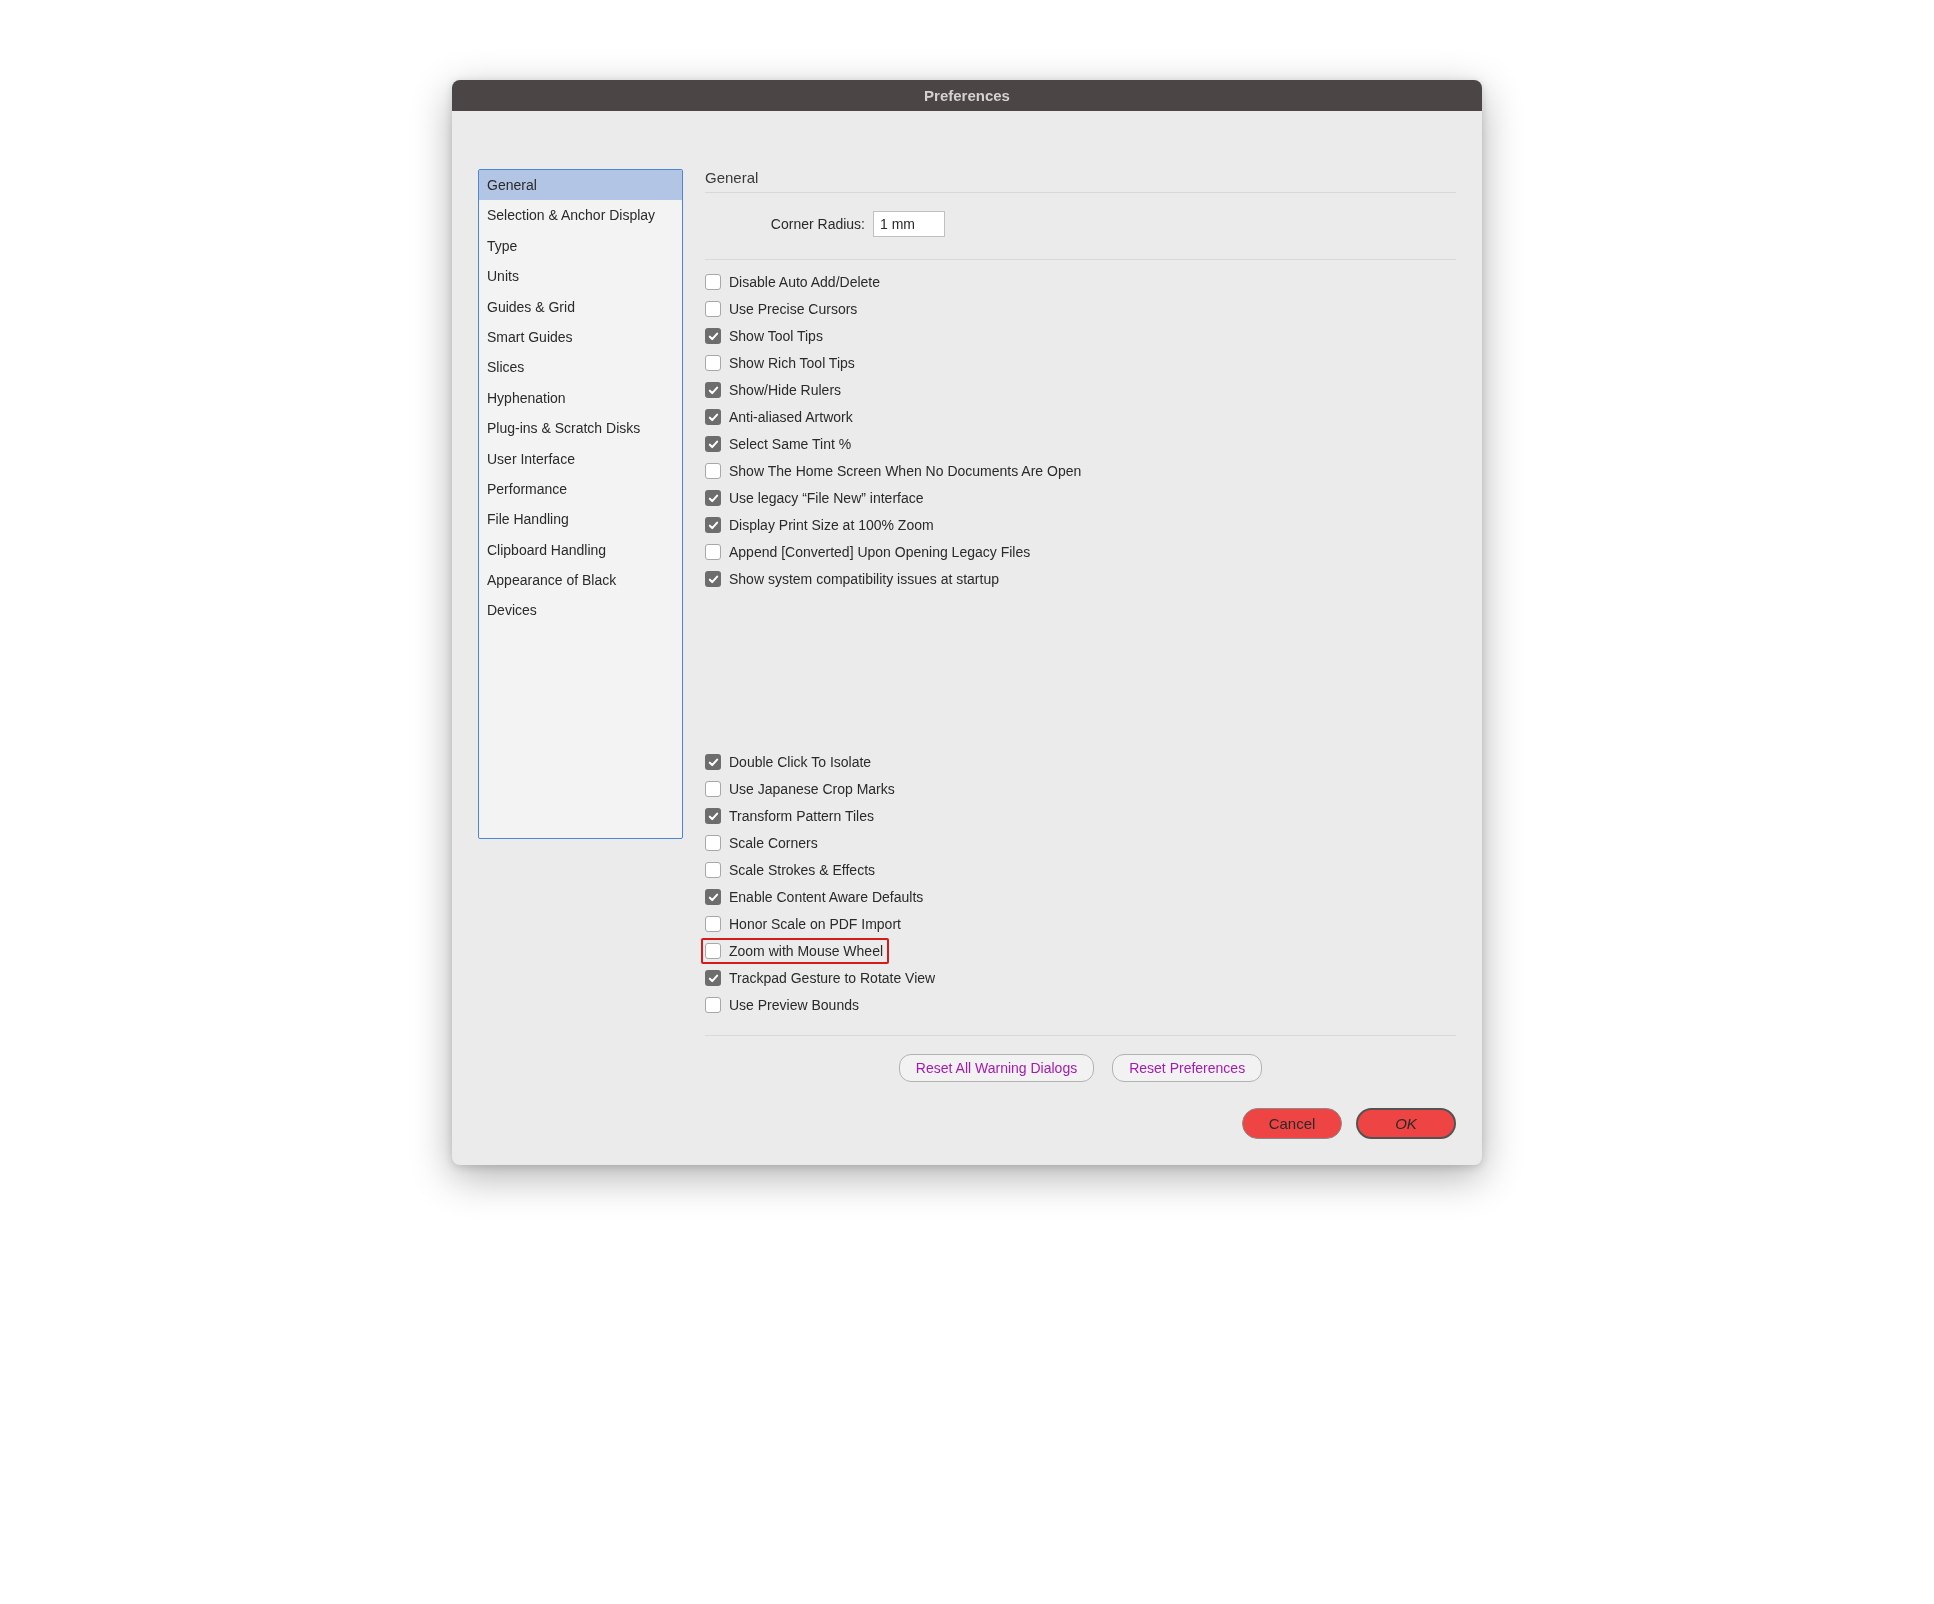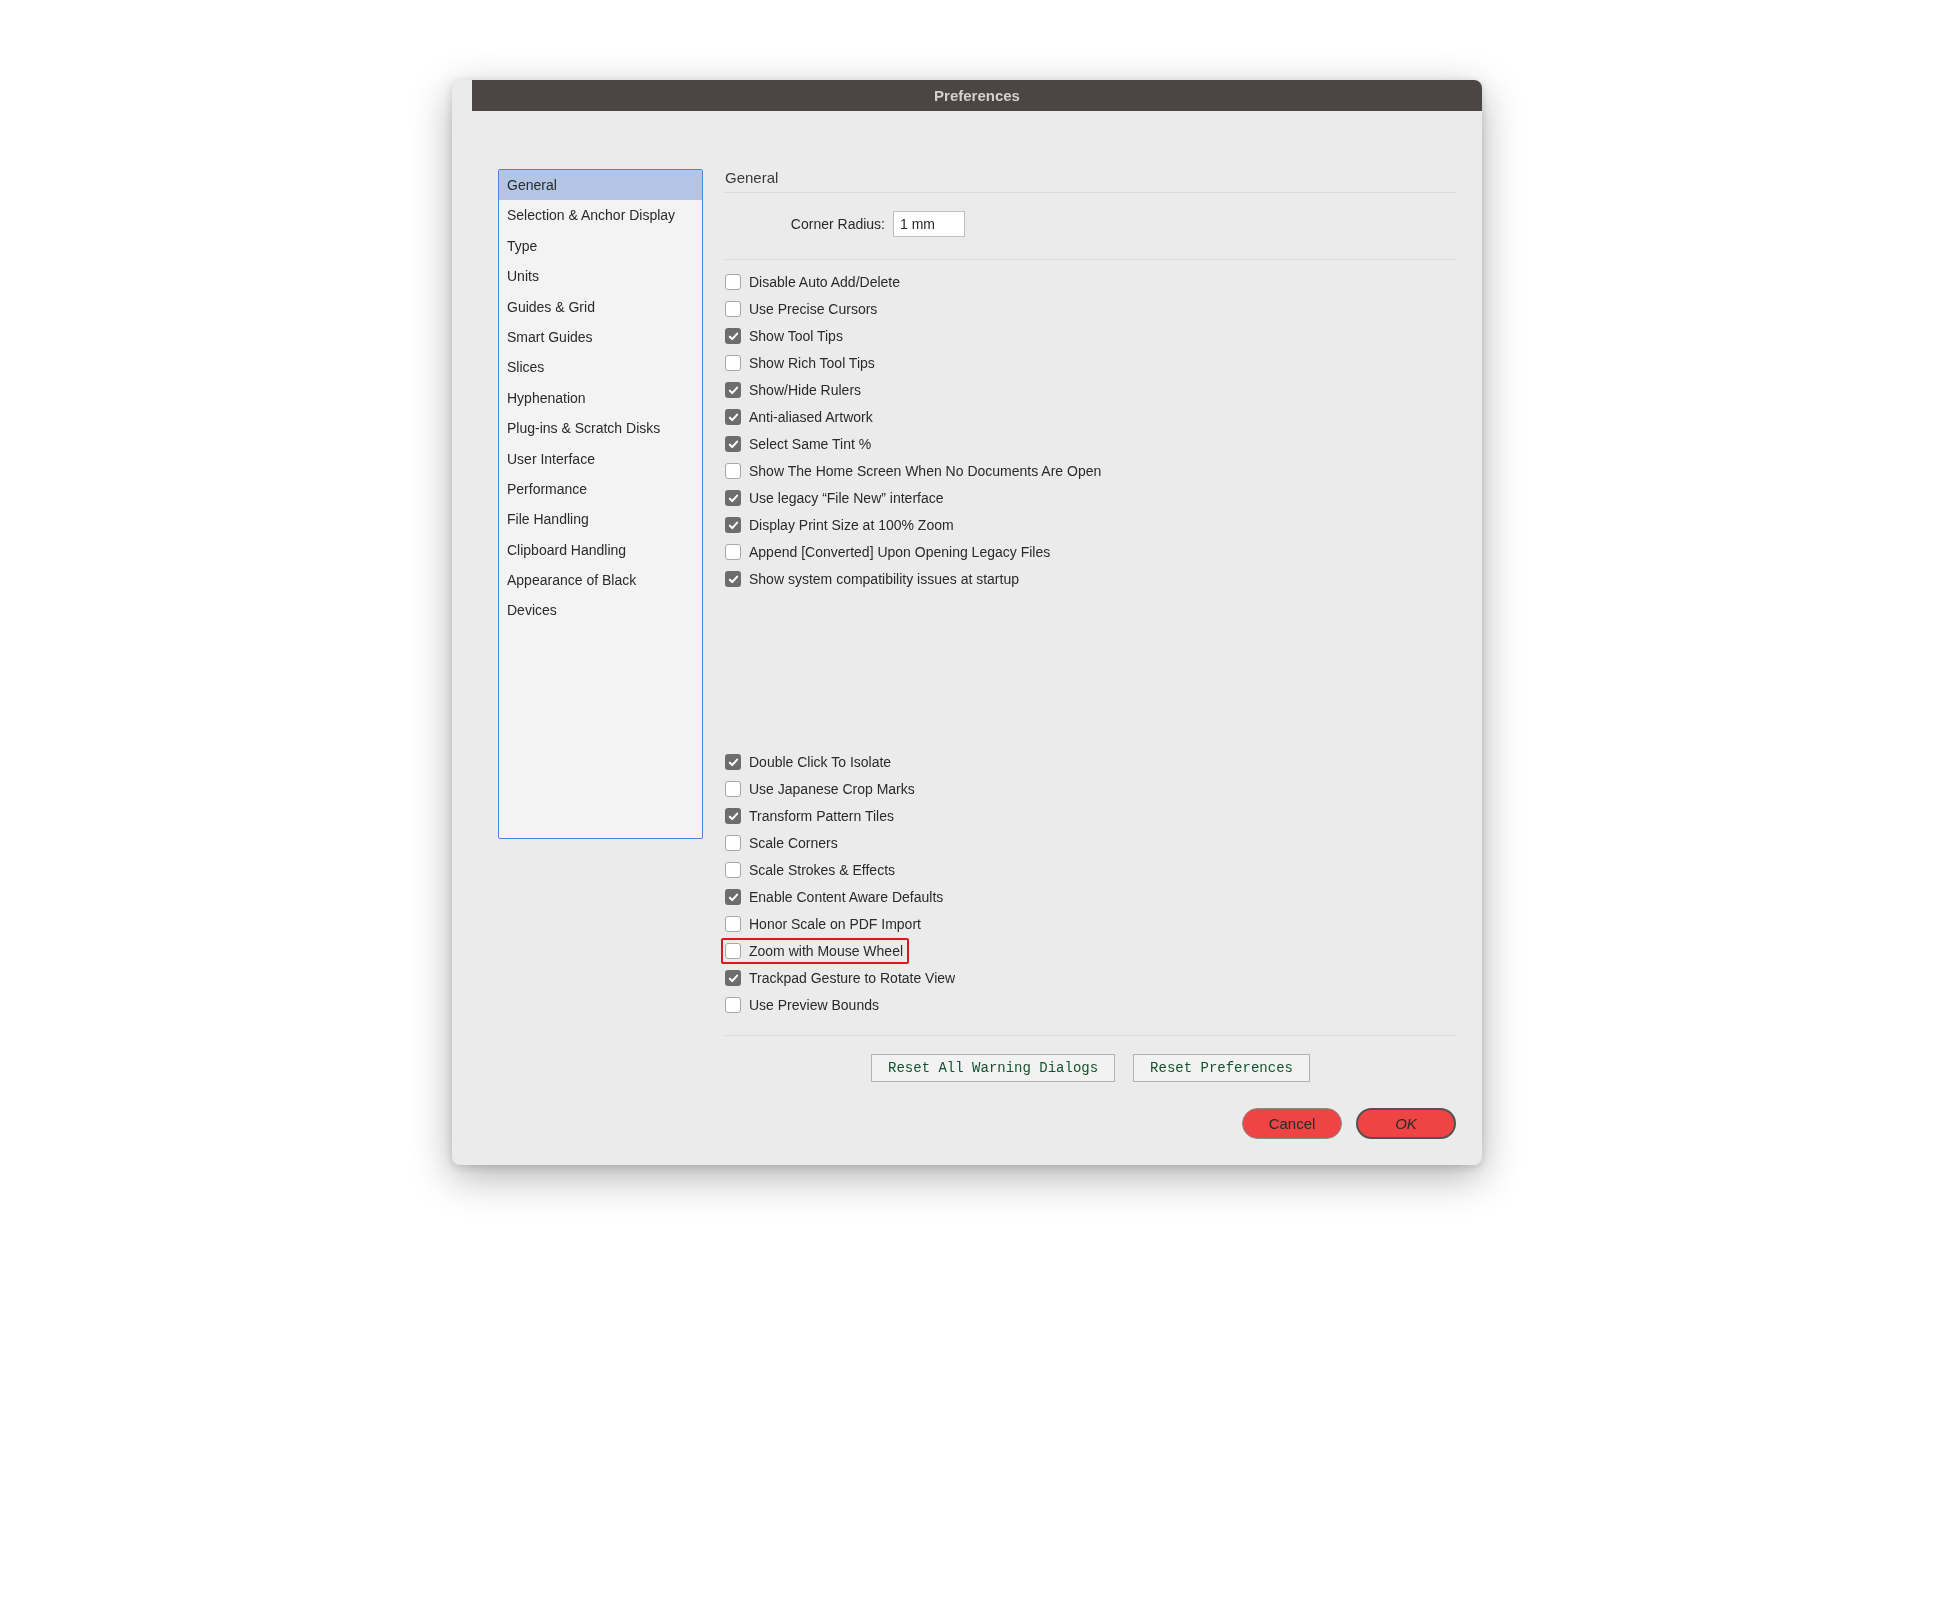--- a/index.html
+++ b/index.html
@@ -10,21 +10,20 @@
     justify-content: center;
     align-items: flex-start;
     padding: 80px 40px;
   }
   .window {
     width: 1030px;
     background: #ebebeb;
     border-radius: 8px;
     box-shadow: 0 12px 40px rgba(0,0,0,0.3), 0 2px 8px rgba(0,0,0,0.15);
     overflow: hidden;
-    padding-left: 20px;
   }
   .titlebar {
     background: #4b4645;
     color: #d4d1d0;
     text-align: center;
     padding: 7px 0;
     font-size: 15px;
     font-weight: 600;
   }
   .content {
@@ -141,27 +140,27 @@
   .button-row {
     display: flex;
     justify-content: center;
     gap: 18px;
     margin-top: 4px;
     border-top: 1px solid #d8d8d8;
     padding-top: 18px;
   }
   .btn {
     font-size: 14px;
-    color: #14532d;
+    color: #a21caf;
     background: #f2f2f2;
     border: 1px solid #b2b2b2;
-    border-radius: 0;
+    border-radius: 12px;
     padding: 5px 16px;
     cursor: pointer;
-    font-family: Liberation Mono, monospace;
+    font-family: Liberation Sans, sans-serif;
   }
   .footer {
     padding: 0 26px 26px 26px;
     display: flex;
     justify-content: flex-end;
     gap: 14px;
   }
   .pill-btn {
     font-size: 15px;
     color: #2a2a2a;

